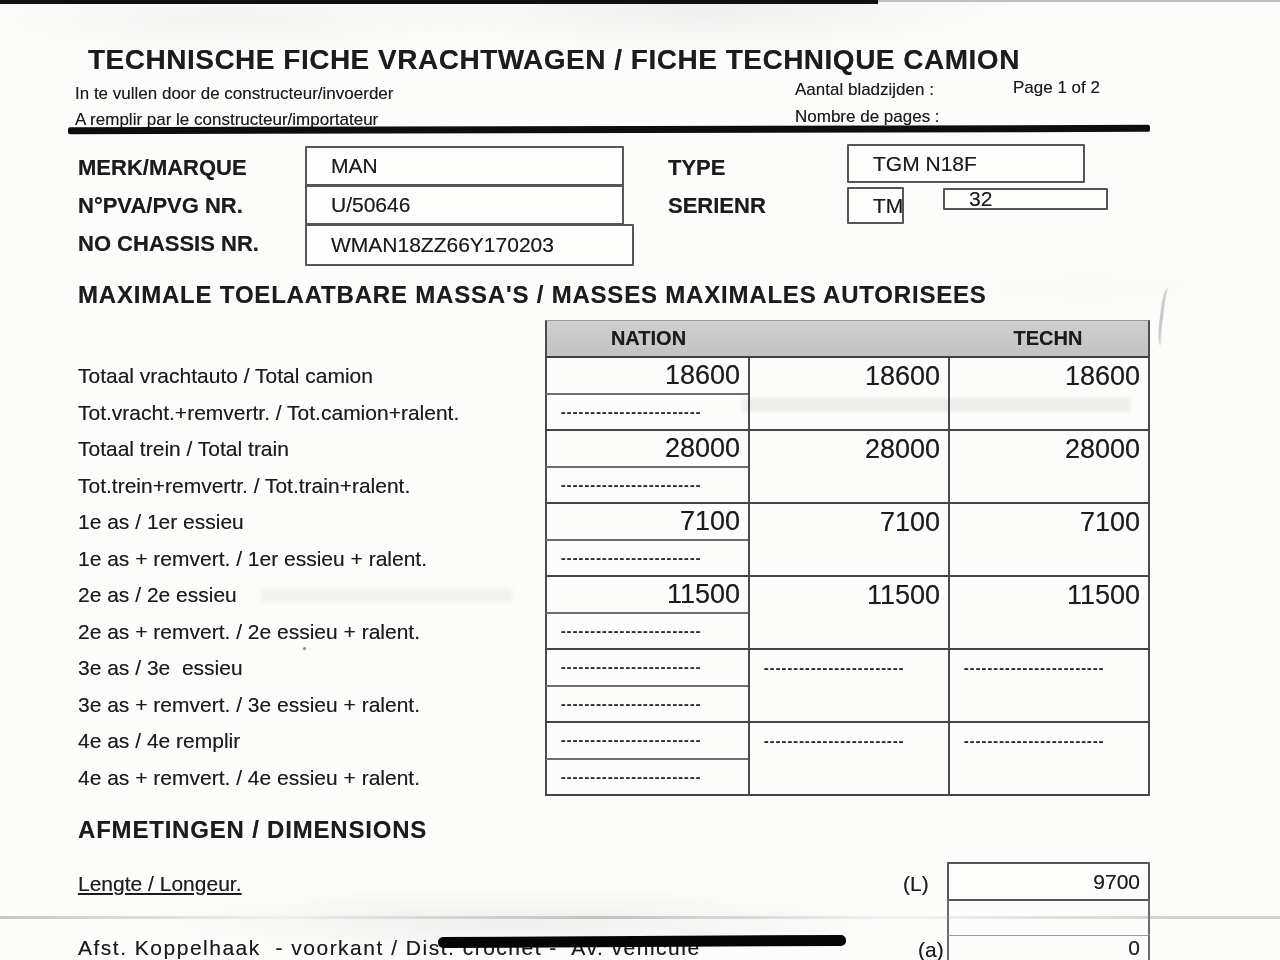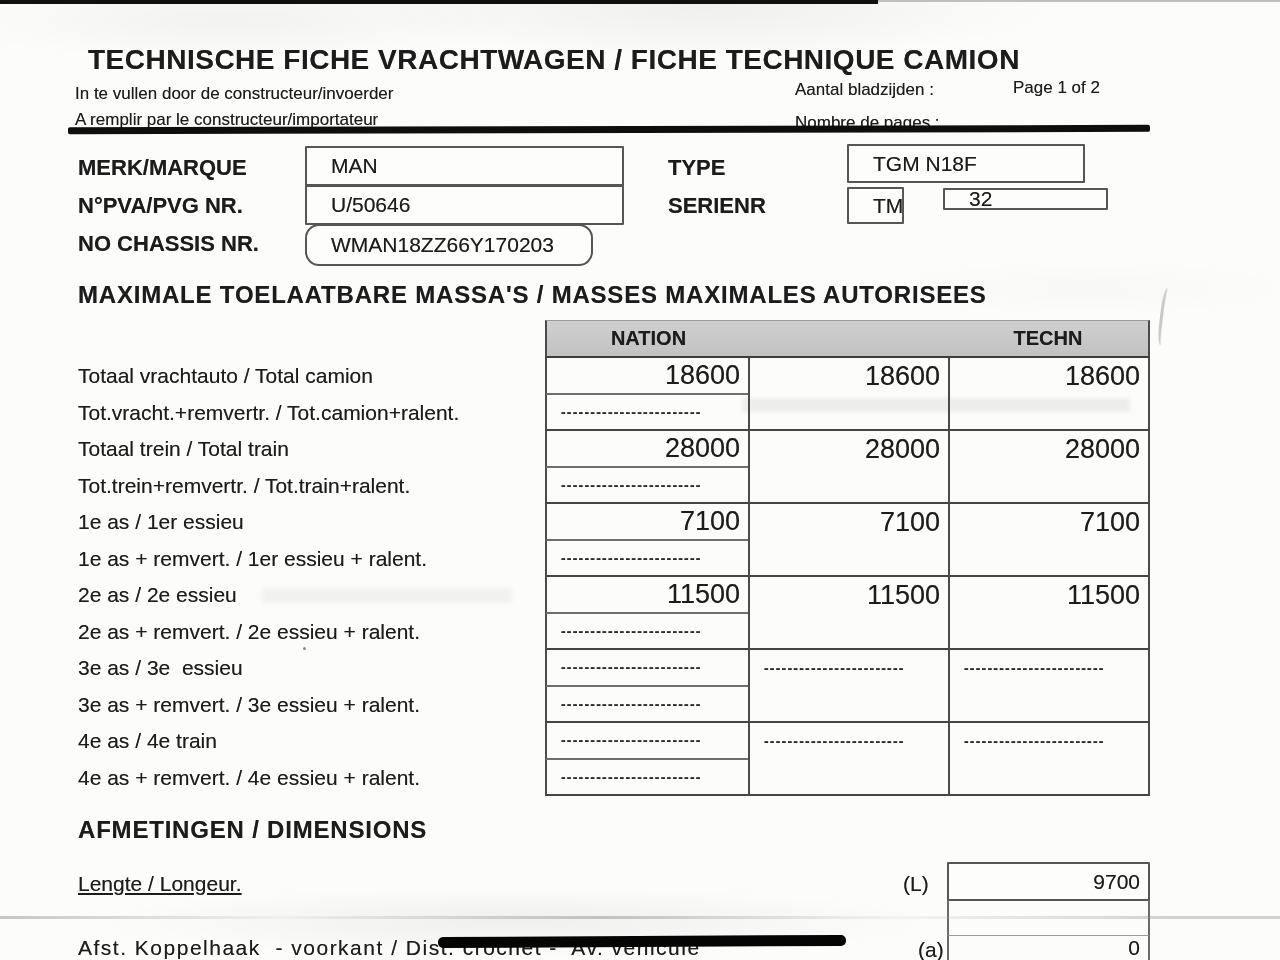--- a/index.html
+++ b/index.html
@@ -29,31 +29,31 @@
   .mark-right{position:absolute;left:1160px;top:288px;width:8px;height:58px;
     border-left:3px solid rgba(105,105,105,.35);border-radius:40%;transform:rotate(7deg);filter:blur(.4px);}
   .speck{position:absolute;left:303px;top:647px;width:3px;height:3px;background:#4d4d4d;border-radius:50%;opacity:.65;}
 
   
   .doc-title{position:absolute;left:88px;top:44px;font-size:28px;font-weight:bold;letter-spacing:.5px;white-space:pre;}
   .sub{position:absolute;font-size:17px;white-space:pre;}
   .sub-nl{left:75px;top:84px;}
   .sub-fr{left:75px;top:110px;}
   .pages-nl{left:795px;top:80px;}
-  .pages-fr{left:795px;top:107px;margin-top:6px;}
+  .pages-fr{left:795px;top:107px;}
   .page-ind{position:absolute;left:1013px;top:78px;font-size:17px;}
   .head-rule{position:absolute;left:68px;top:126px;width:1082px;height:7px;background:#0e0e0e;border-radius:2px;transform:rotate(-.12deg);}
 
   
   .id-label{position:absolute;font-size:22px;font-weight:bold;white-space:pre;}
   .box{position:absolute;border:2px solid #565656;border-radius:1px;font-size:21px;white-space:pre;
     display:flex;align-items:center;padding-left:24px;box-sizing:border-box;background:rgba(255,255,255,.4);}
   .id-box-merk{left:305px;top:146px;width:319px;height:40px;}
   .id-box-pva{left:305px;top:185px;width:319px;height:40px;}
-  .id-box-chassis{left:305px;top:224px;width:288px;height:42px;border-radius:14px;}
+  .id-box-chassis{left:305px;top:224px;width:329px;height:42px;}
   .id-box-type{left:847px;top:144px;width:238px;height:39px;}
   .id-box-tm{left:847px;top:187px;width:57px;height:37px;}
   .id-box-serie{left:899px;top:188px;width:165px;height:22px;margin-left:44px;}
 
   
   .masses-title{position:absolute;left:78px;top:281px;font-size:24px;font-weight:bold;letter-spacing:.8px;white-space:pre;}
   .masses-table{position:absolute;left:68px;top:320px;width:1082px;height:476px;
     display:grid;grid-template-columns:477px 203px 200px 202px;grid-template-rows:38px repeat(12,36.5px);}
   .corner{grid-row:1;grid-column:1;}
   .masses-header{grid-row:1;grid-column:2/5;display:flex;
@@ -167,21 +167,21 @@
     <div class="lcell">3e as / 3e  essieu</div>
     <div class="vcell dash rb">------------------------</div>
     <div class="vcell dash">------------------------</div>
     <div class="vcell dash lastcol">------------------------</div>
 
     <div class="lcell">3e as + remvert. / 3e essieu + ralent.</div>
     <div class="vcell dash pb">------------------------</div>
     <div class="vcell pb"></div>
     <div class="vcell pb lastcol"></div>
 
-    <div class="lcell">4e as / 4e train</div>
+    <div class="lcell">4e as / 4e remplir</div>
     <div class="vcell dash rb">------------------------</div>
     <div class="vcell dash">------------------------</div>
     <div class="vcell dash lastcol">------------------------</div>
 
     <div class="lcell">4e as + remvert. / 4e essieu + ralent.</div>
     <div class="vcell dash pb">------------------------</div>
     <div class="vcell pb"></div>
     <div class="vcell pb lastcol"></div>
   </div>
 

